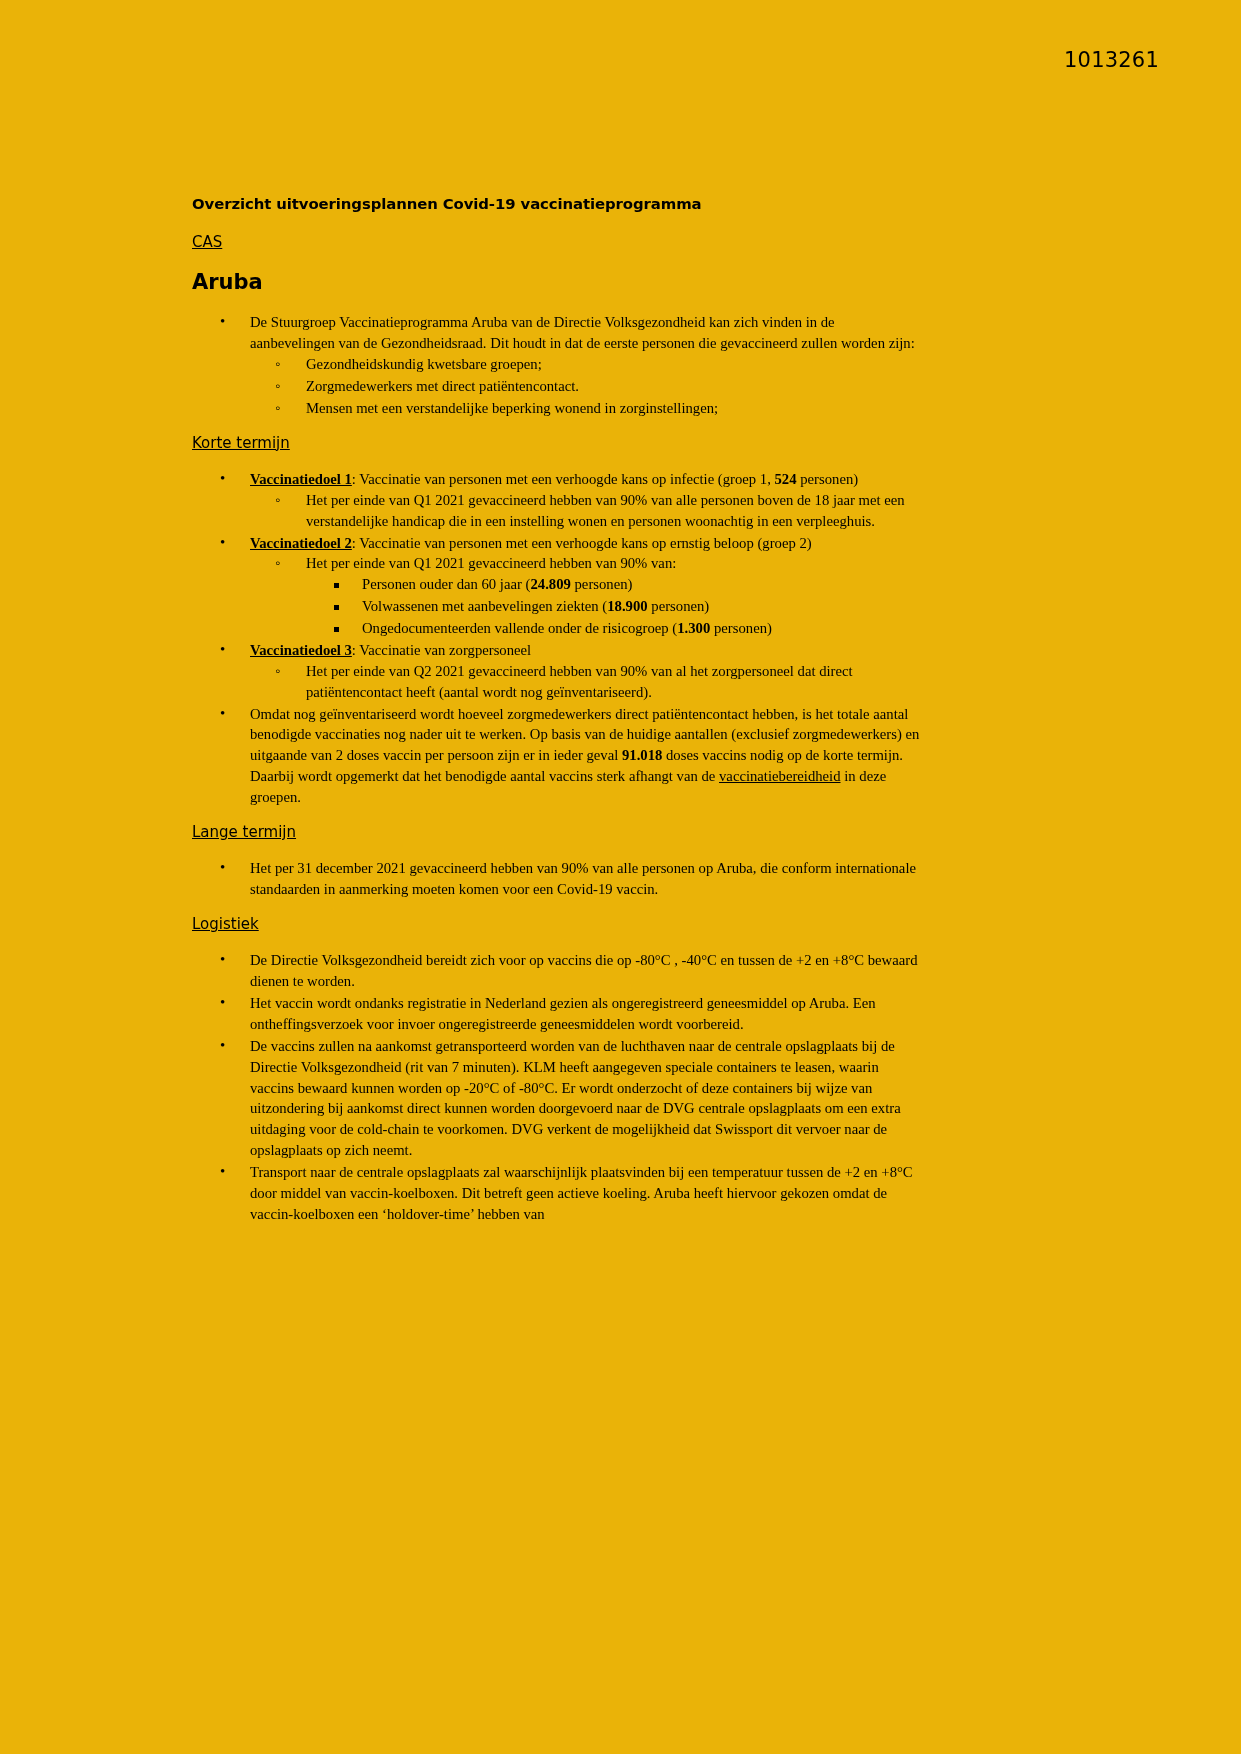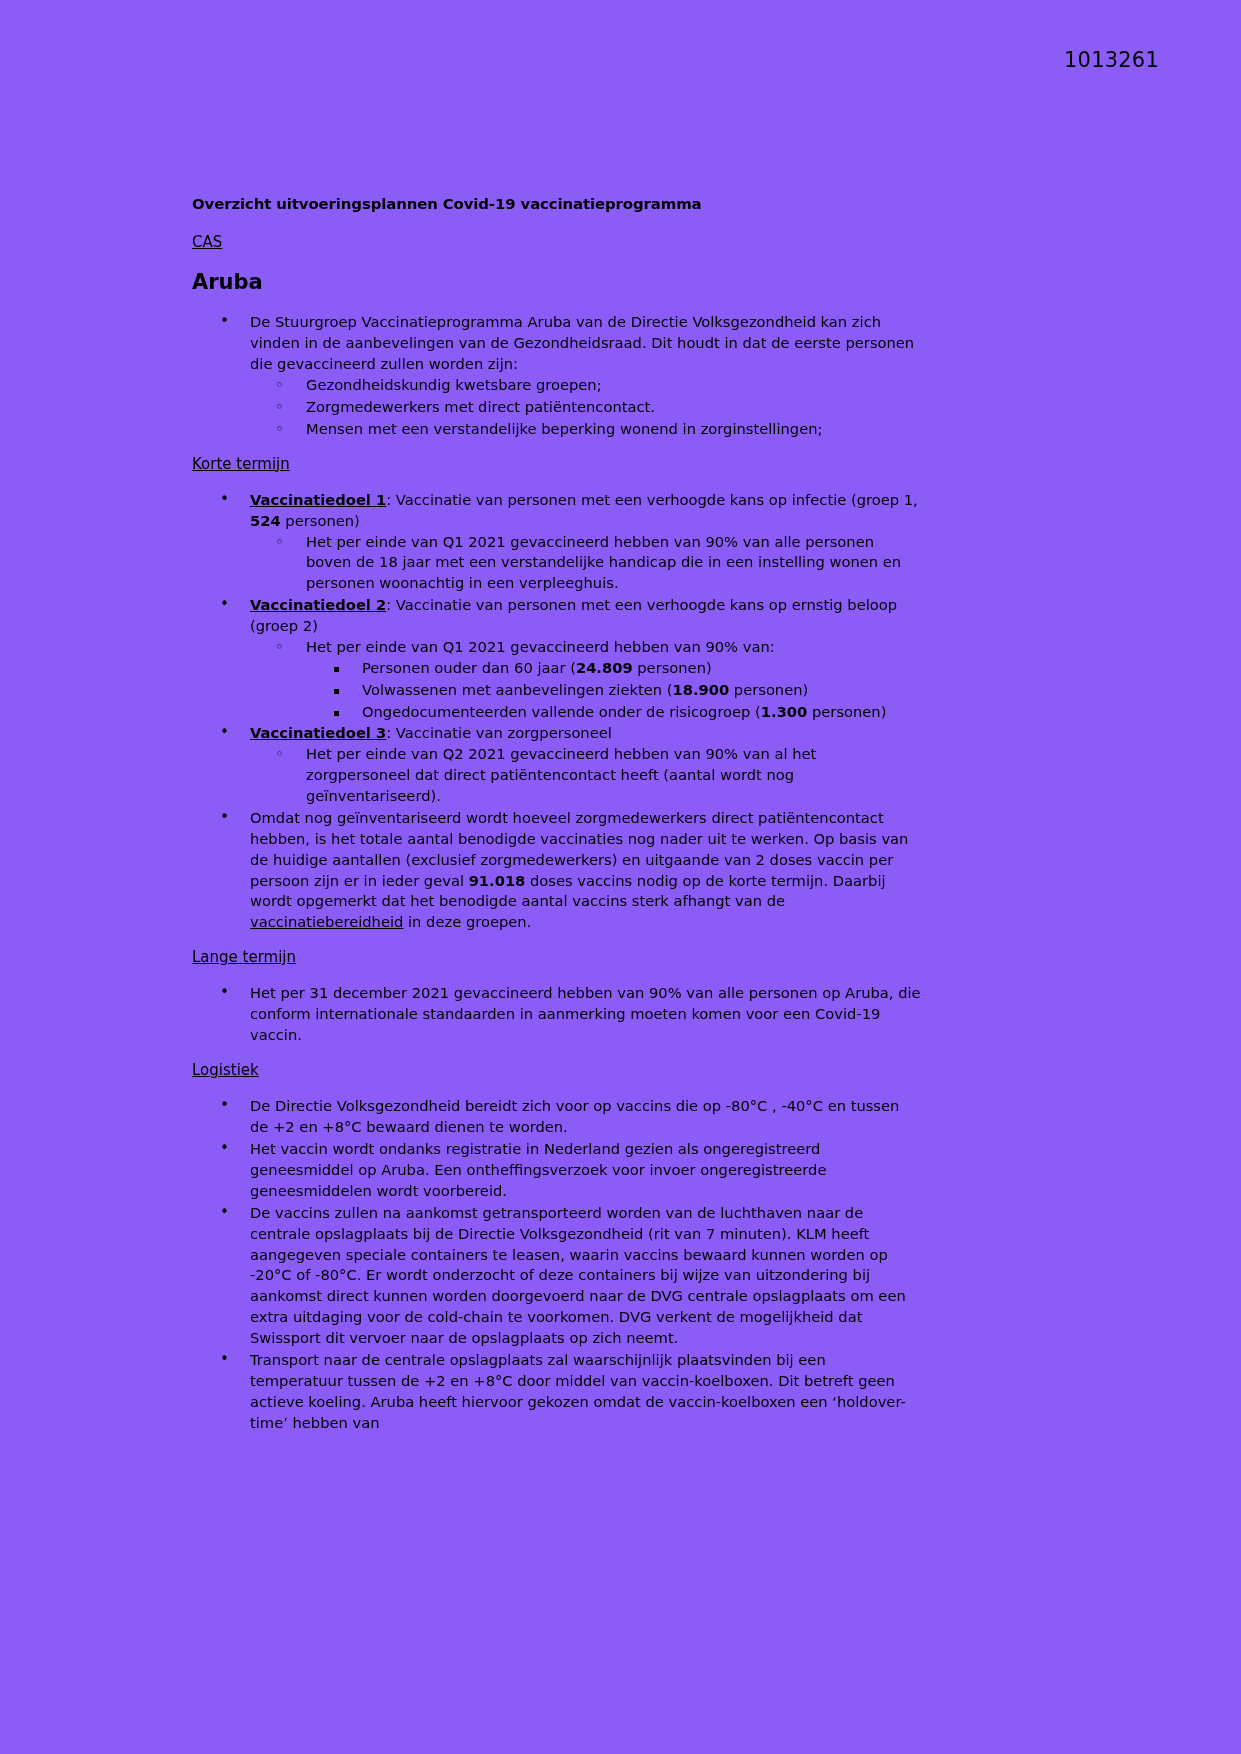--- a/index.html
+++ b/index.html
@@ -9,21 +9,21 @@
     background: #ffffff;
   }
   body {
     font-family: "DejaVu Sans", sans-serif;
     color: #000000;
   }
   .page {
     position: relative;
     width: 1241px;
     height: 1754px;
-    background: #8b5cf6;
+    background: #eab308;
     overflow: hidden;
   }
   .doc-number {
     position: absolute;
     top: 48px;
     right: 82px;
     font-size: 21px;
     letter-spacing: 0.2px;
     color: #000;
     font-family: "DejaVu Sans", sans-serif;
@@ -53,20 +53,21 @@
     font-size: 21px;
   }
   ul {
     list-style: none;
     margin: 0;
     padding: 0;
   }
   li {
     position: relative;
     margin: 0 0 1px 0;
+    font-family: Liberation Serif, serif;
   }
   
   .lvl1 > li {
     padding-left: 58px;
     margin-bottom: 1px;
   }
   .lvl1 > li::before {
     content: "\2022";
     position: absolute;
     left: 28px;

